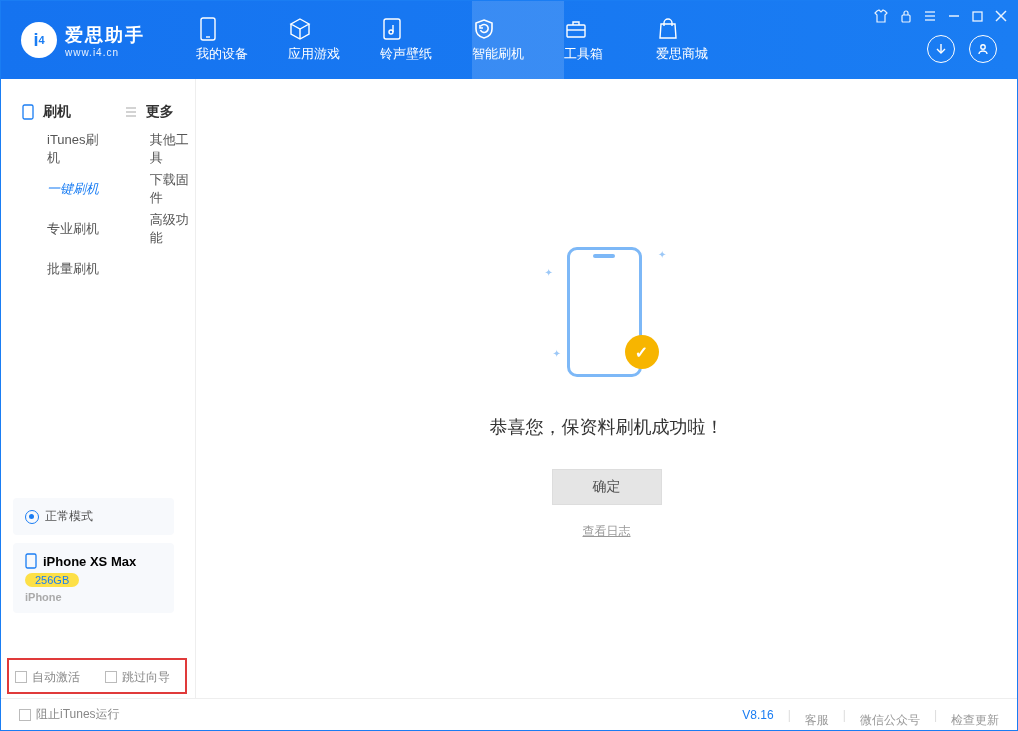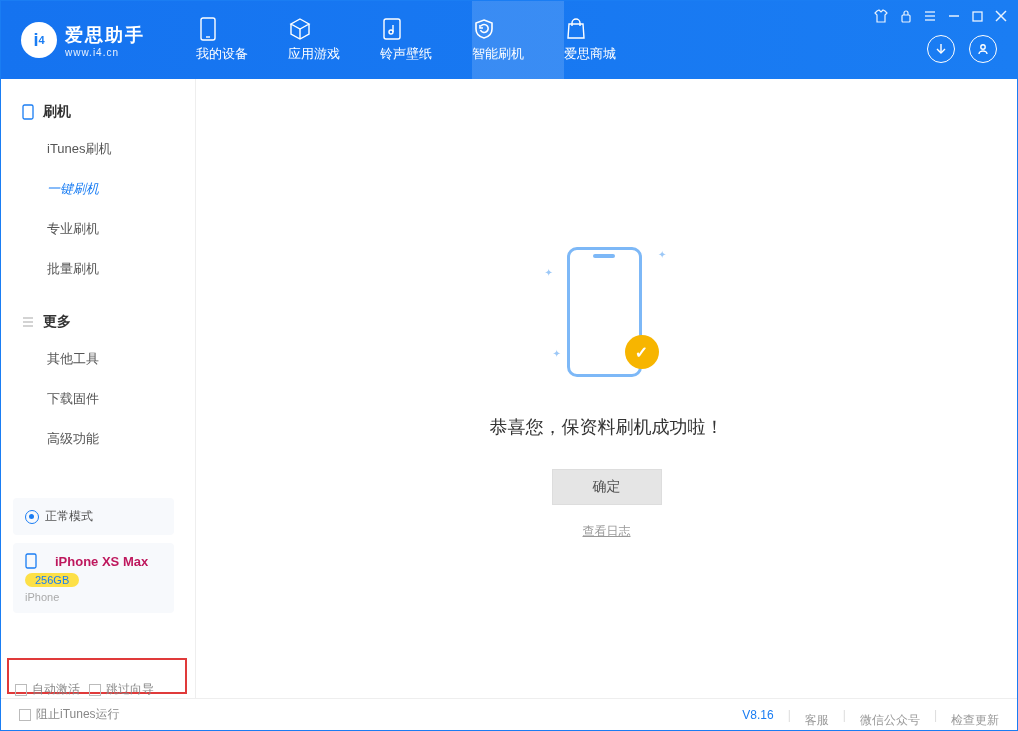--- a/index.html
+++ b/index.html
@@ -13,37 +13,37 @@
 .logo-sub { font-size: 10px; opacity: .9; letter-spacing: 1px; }
 .topnav { display: flex; height: 100%; }
 .topnav-item { width: 92px; display: flex; flex-direction: column; align-items: flex-start; justify-content: center; cursor: pointer; font-size: 13px; gap: 4px; }
 .topnav-item.active { background: rgba(255,255,255,.15); }
 .topnav-icon { width: 24px; height: 24px; display: flex; align-items: center; justify-content: center; }
 .winctrls { position: absolute; right: 10px; top: 8px; display: flex; gap: 12px; align-items: center; color: #fff; font-size: 14px; }
 .winctrls span { cursor: pointer; opacity: .9; }
 .winctrls-bottom { position: absolute; right: 20px; bottom: 16px; display: flex; gap: 14px; }
 .circle-btn { width: 28px; height: 28px; border: 1.5px solid #fff; border-radius: 50%; display: flex; align-items: center; justify-content: center; cursor: pointer; }
 .body { flex: 1; display: flex; min-height: 0; }
-.sidebar { width: 195px; border-right: 1px solid #eee; display: flex; flex-direction: column; position: relative; }
+.sidebar { width: 195px; border-right: 1px solid #eee; display: flex; flex-direction: row; position: relative; }
 .side-section { padding-top: 16px; }
 .side-header { display: flex; align-items: center; gap: 8px; padding: 8px 20px; font-size: 14px; color: #333; font-weight: bold; }
 .side-header .hicon { width: 14px; height: 14px; color: #1a7df3; display: flex; align-items: center; justify-content: center; }
 .side-items { padding-left: 46px; }
 .side-item { height: 40px; display: flex; align-items: center; font-size: 13px; color: #555; cursor: pointer; }
 .side-item.active { color: #1a7df3; font-style: italic; }
 .sidebar-bottom { position: absolute; bottom: 85px; left: 12px; right: 21px; display: flex; flex-direction: column; gap: 8px; }
 .info-box { background: #f7f9fc; border-radius: 4px; padding: 10px 12px; font-size: 12px; color: #555; }
 .info-box .row1 { display: flex; align-items: center; gap: 6px; }
 .info-box .dot { width: 14px; height: 14px; border: 1.5px solid #1a7df3; border-radius: 50%; position: relative; }
 .info-box .dot::after { content: ""; position: absolute; width: 5px; height: 5px; background: #1a7df3; border-radius: 50%; left: 3px; top: 3px; }
 .device-box { background: #f7f9fc; border-radius: 4px; padding: 10px 12px; font-size: 12px; }
-.device-box .dname { color: #be185d; font-weight: bold; font-size: 13px; display: flex; align-items: center; gap: 18px;}
+.device-box .dname { color: #000000; font-weight: bold; font-size: 13px; display: flex; align-items: center; gap: 6px;}
 .device-box .dcap { display: inline-block; margin-top: 4px; background: #fde047; color: #1a7df3; border-radius: 9px; padding: 1px 10px; font-size: 11px; }
-.device-box .dtype { color: #aaa; margin-top: 4px; font-size: 11px; }
-.checks { position: absolute; bottom: 0; left: 0; right: 0; height: 42px; display: flex; align-items: flex-end; gap: 9px; padding: 0 14px; border-top: none; }
+.device-box .dtype { color: #aaa; margin-top: 4px; font-size: 11px; font-weight: bold; }
+.checks { position: absolute; bottom: 0; left: 0; right: 0; height: 42px; display: flex; align-items: center; gap: 25px; padding: 0 14px; border-top: none; }
 .checks-outline { position: absolute; bottom: 4px; left: 6px; width: 180px; height: 36px; border: 2px solid #e03a3a; pointer-events: none; }
 .chk { display: flex; align-items: center; gap: 5px; font-size: 12px; color: #888; cursor: pointer; }
 .chkbox { width: 12px; height: 12px; border: 1px solid #bbb; }
 .main { flex: 1; display: flex; flex-direction: column; align-items: center; justify-content: center; position: relative; }
 .illus { width: 120px; height: 150px; position: relative; margin-bottom: 28px; }
 .phone { position: absolute; left: 20px; top: 10px; width: 75px; height: 130px; border: 3px solid #7db8f7; border-radius: 10px; background: #fff; }
 .phone::before { content: ""; position: absolute; left: 50%; transform: translateX(-50%); top: 4px; width: 22px; height: 4px; background: #7db8f7; border-radius: 2px; }
 .badge { position: absolute; right: 8px; bottom: 18px; width: 34px; height: 34px; background: #f7b500; border-radius: 50%; display: flex; align-items: center; justify-content: center; color: #fff; font-size: 16px; font-weight: bold; }
 .spark { position: absolute; font-size: 10px; color: #9cc8f7; }
 .spark.s1 { left: -2px; top: 30px; }
@@ -108,20 +108,30 @@
             <svg width="24" height="24" viewBox="0 0 24 24" fill="none" stroke="#fff" stroke-width="1.6">
               <path d="M12 3 L20 6 L20 12 C20 17 16 20 12 21 C8 20 4 17 4 12 L4 6 Z"></path>
               <path d="M9 9 A4 4 0 1 1 8.5 13"></path>
               <path d="M8 8 L8 11 L11 11"></path>
             </svg>
           </span>
         <span>智能刷机</span>
       </div>
       <div class="topnav-item">
         <span class="topnav-icon">
+            <svg width="24" height="22" viewBox="0 0 24 22" fill="none" stroke="#fff" stroke-width="1.4">
+              <rect x="3" y="7" width="18" height="12" rx="1"></rect>
+              <path d="M9 7 L9 4 L15 4 L15 7"></path>
+              <line x1="3" y1="12" x2="21" y2="12"></line>
+            </svg>
+          </span>
+        <span>工具箱</span>
+      </div>
+      <div class="topnav-item">
+        <span class="topnav-icon">
             <svg width="22" height="24" viewBox="0 0 22 24" fill="none" stroke="#fff" stroke-width="1.4">
               <path d="M4 7 L18 7 L19 21 L3 21 Z"></path>
               <path d="M7 9 L7 6 A4 4 0 0 1 15 6 L15 9"></path>
             </svg>
           </span>
         <span>爱思商城</span>
       </div>
     </div>
     <div class="winctrls">
       <span>

